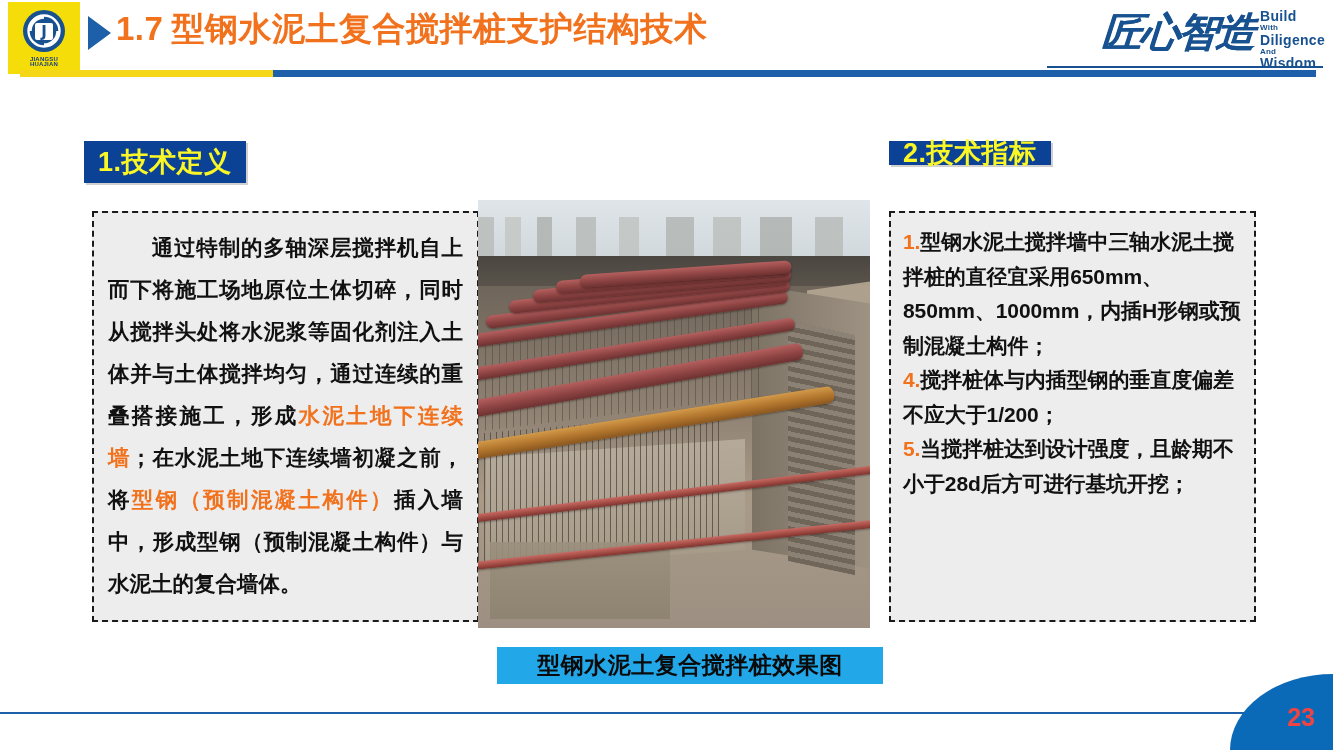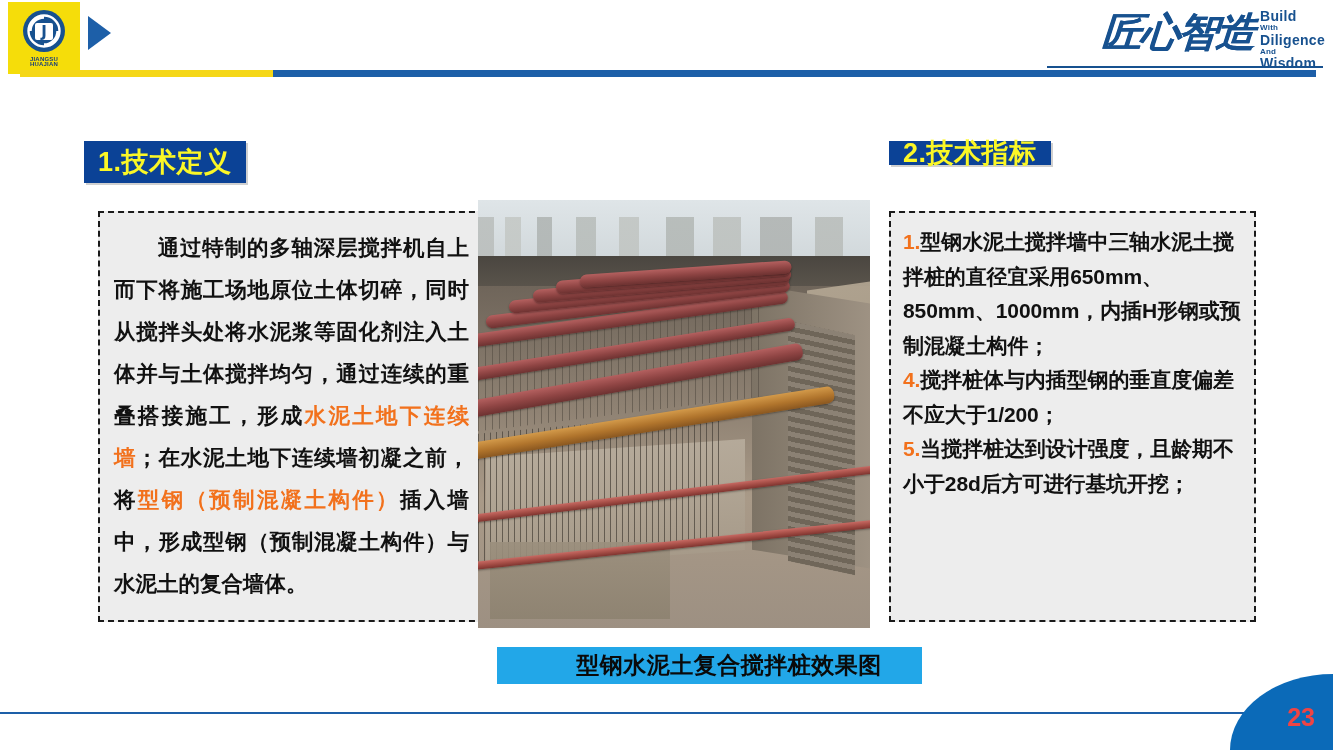--- a/index.html
+++ b/index.html
@@ -67,21 +67,21 @@
     box-shadow:2px 2px 0 rgba(120,120,120,.35);
   }
   #chip-1{left:84px;top:141px;height:42px;}
   #chip-2{left:889px;top:141px;height:24px;}
 
   
   .dashbox{
     position:absolute;background:#ededed;
     border:2.5px dashed #1a1a1a;box-sizing:border-box;
   }
-  #box-left{left:98px;top:211px;width:387px;height:411px;}
+  #box-left{left:92px;top:211px;width:387px;height:411px;}
   #box-right{left:889px;top:211px;width:367px;height:411px;}
 
   .para{
     padding:14px 14px 0 14px;
     font-size:21.5px;font-weight:bold;color:#111;
     line-height:42px;text-align:justify;text-align-last:left;
     letter-spacing:0;
   }
   .para .ind{display:inline-block;width:2em;}
   .hl{color:#f2711c;}
@@ -135,21 +135,21 @@
   .strut{position:absolute;height:13px;border-radius:7px;
        background:linear-gradient(180deg,#b4605f,#8e4443 55%,#6d3231);
        box-shadow:0 1px 2px rgba(0,0,0,.35);transform-origin:left center;}
   .strut.thick{height:17px;}
   .strut.ochre{background:linear-gradient(180deg,#d39a4a,#b0742c 55%,#8a5720);}
   .strut.rail{height:8px;background:linear-gradient(180deg,#c76a63,#a24b44 55%,#7e342f);}
 
   .caption{
     position:absolute;left:497px;top:647px;width:386px;height:37px;
     background:#22a7e8;color:#0a0a0a;font-size:23px;font-weight:bold;
-    display:flex;align-items:center;justify-content:center;letter-spacing:.5px;padding-left:39px;
+    display:flex;align-items:center;justify-content:center;letter-spacing:.5px;
   }
 
   
   .foot-rule{position:absolute;left:0;bottom:36px;width:1333px;height:2px;background:#1d5fa8;}
   .corner{
     position:absolute;right:0;bottom:0;width:103px;height:76px;
     background:#0b6ab8;border-top-left-radius:103px 76px;
   }
   .pagenum{
     position:absolute;right:18px;bottom:18px;
@@ -172,20 +172,23 @@
         <text x="23" y="29" font-size="15" font-weight="bold" fill="#17518f" text-anchor="middle" font-family="DejaVu Sans, sans-serif">J</text>
       </svg>
     </div>
     <div class="logo-sub">
       <span>JIANGSU</span><br>
       <span>HUAJIAN</span>
     </div>
   </div>
 
   <div class="title-arrow"></div>
+  <div class="slide-title">
+    <span class="num">1.7</span><span>型钢水泥土复合搅拌桩支护结构技术</span>
+  </div>
 
   <div class="brand">
     <div class="brand-cn">匠心智造</div>
     <div class="brand-en">
       <span class="big">Build</span>
       <span class="small">With</span>
       <span class="big">Diligence</span>
       <span class="small">And</span>
       <span class="big">Wisdom</span>
     </div>

